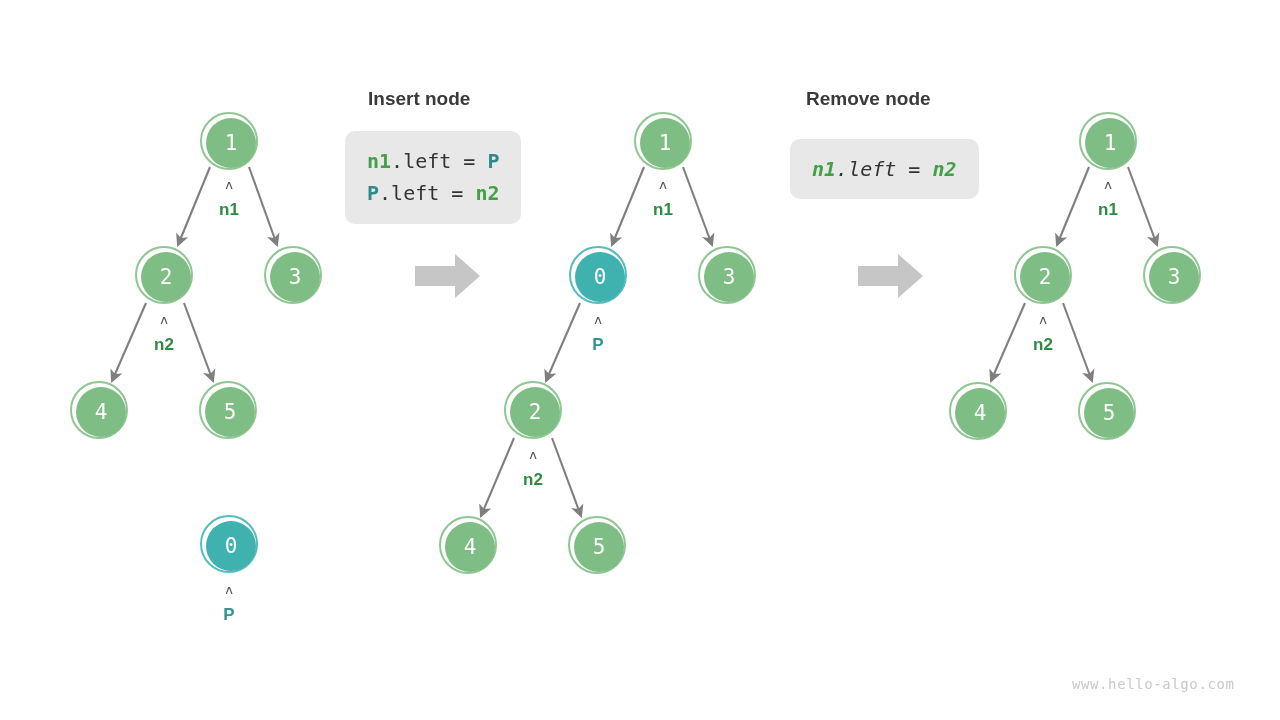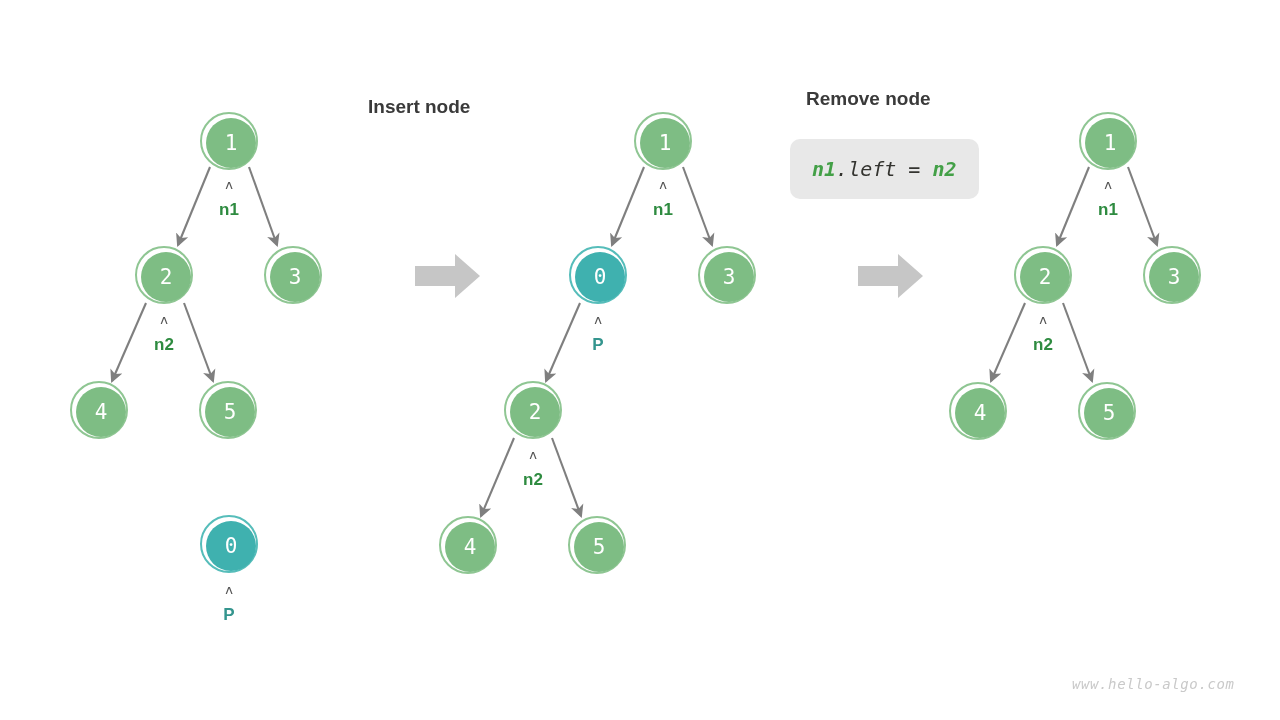--- a/index.html
+++ b/index.html
@@ -181,22 +181,26 @@
   </div>
   <div class="ptr green-l" style="left:134px;top:313px;width:60px;">
     <span class="caret">ʌ</span>
     <span class="plabel">n2</span>
   </div>
   <div class="ptr teal-l" style="left:199px;top:583px;width:60px;">
     <span class="caret">ʌ</span>
     <span class="plabel">P</span>
   </div>
 
-  <div class="sec-title" style="left:368px;top:88px;margin-top:8px;">Insert node</div>
-
+  <div class="sec-title" style="left:368px;top:88px;">Insert node</div>
+
+  <div class="codebox" style="left:345px;top:131px;">
+    <div><span class="v-green">n1</span><span>.left = </span><span class="v-teal">P</span></div>
+    <div><span class="v-teal">P</span><span>.left = </span><span class="v-green">n2</span></div>
+  </div>
 
   <div class="blockarrow" style="left:415px;top:253px;">
     <svg width="66" height="46" viewBox="0 0 66 46">
       <path d="M0,13 L40,13 L40,1 L65,23 L40,45 L40,33 L0,33 Z" fill="#C6C6C6"></path>
     </svg>
   </div>
 
   <div class="node green" style="left:634px;top:112px;">
     <span class="inner">1</span>
   </div>
@@ -259,15 +263,15 @@
 
   <div class="ptr green-l" style="left:1078px;top:178px;width:60px;">
     <span class="caret">ʌ</span>
     <span class="plabel">n1</span>
   </div>
   <div class="ptr green-l" style="left:1013px;top:313px;width:60px;">
     <span class="caret">ʌ</span>
     <span class="plabel">n2</span>
   </div>
 
-  <div class="watermark" style="left:1072px;top:676px;font-style:italic;">www.hello-algo.com</div>
+  <div class="watermark" style="left:1072px;top:676px;">www.hello-algo.com</div>
 
 </div>
 
 </body></html>

